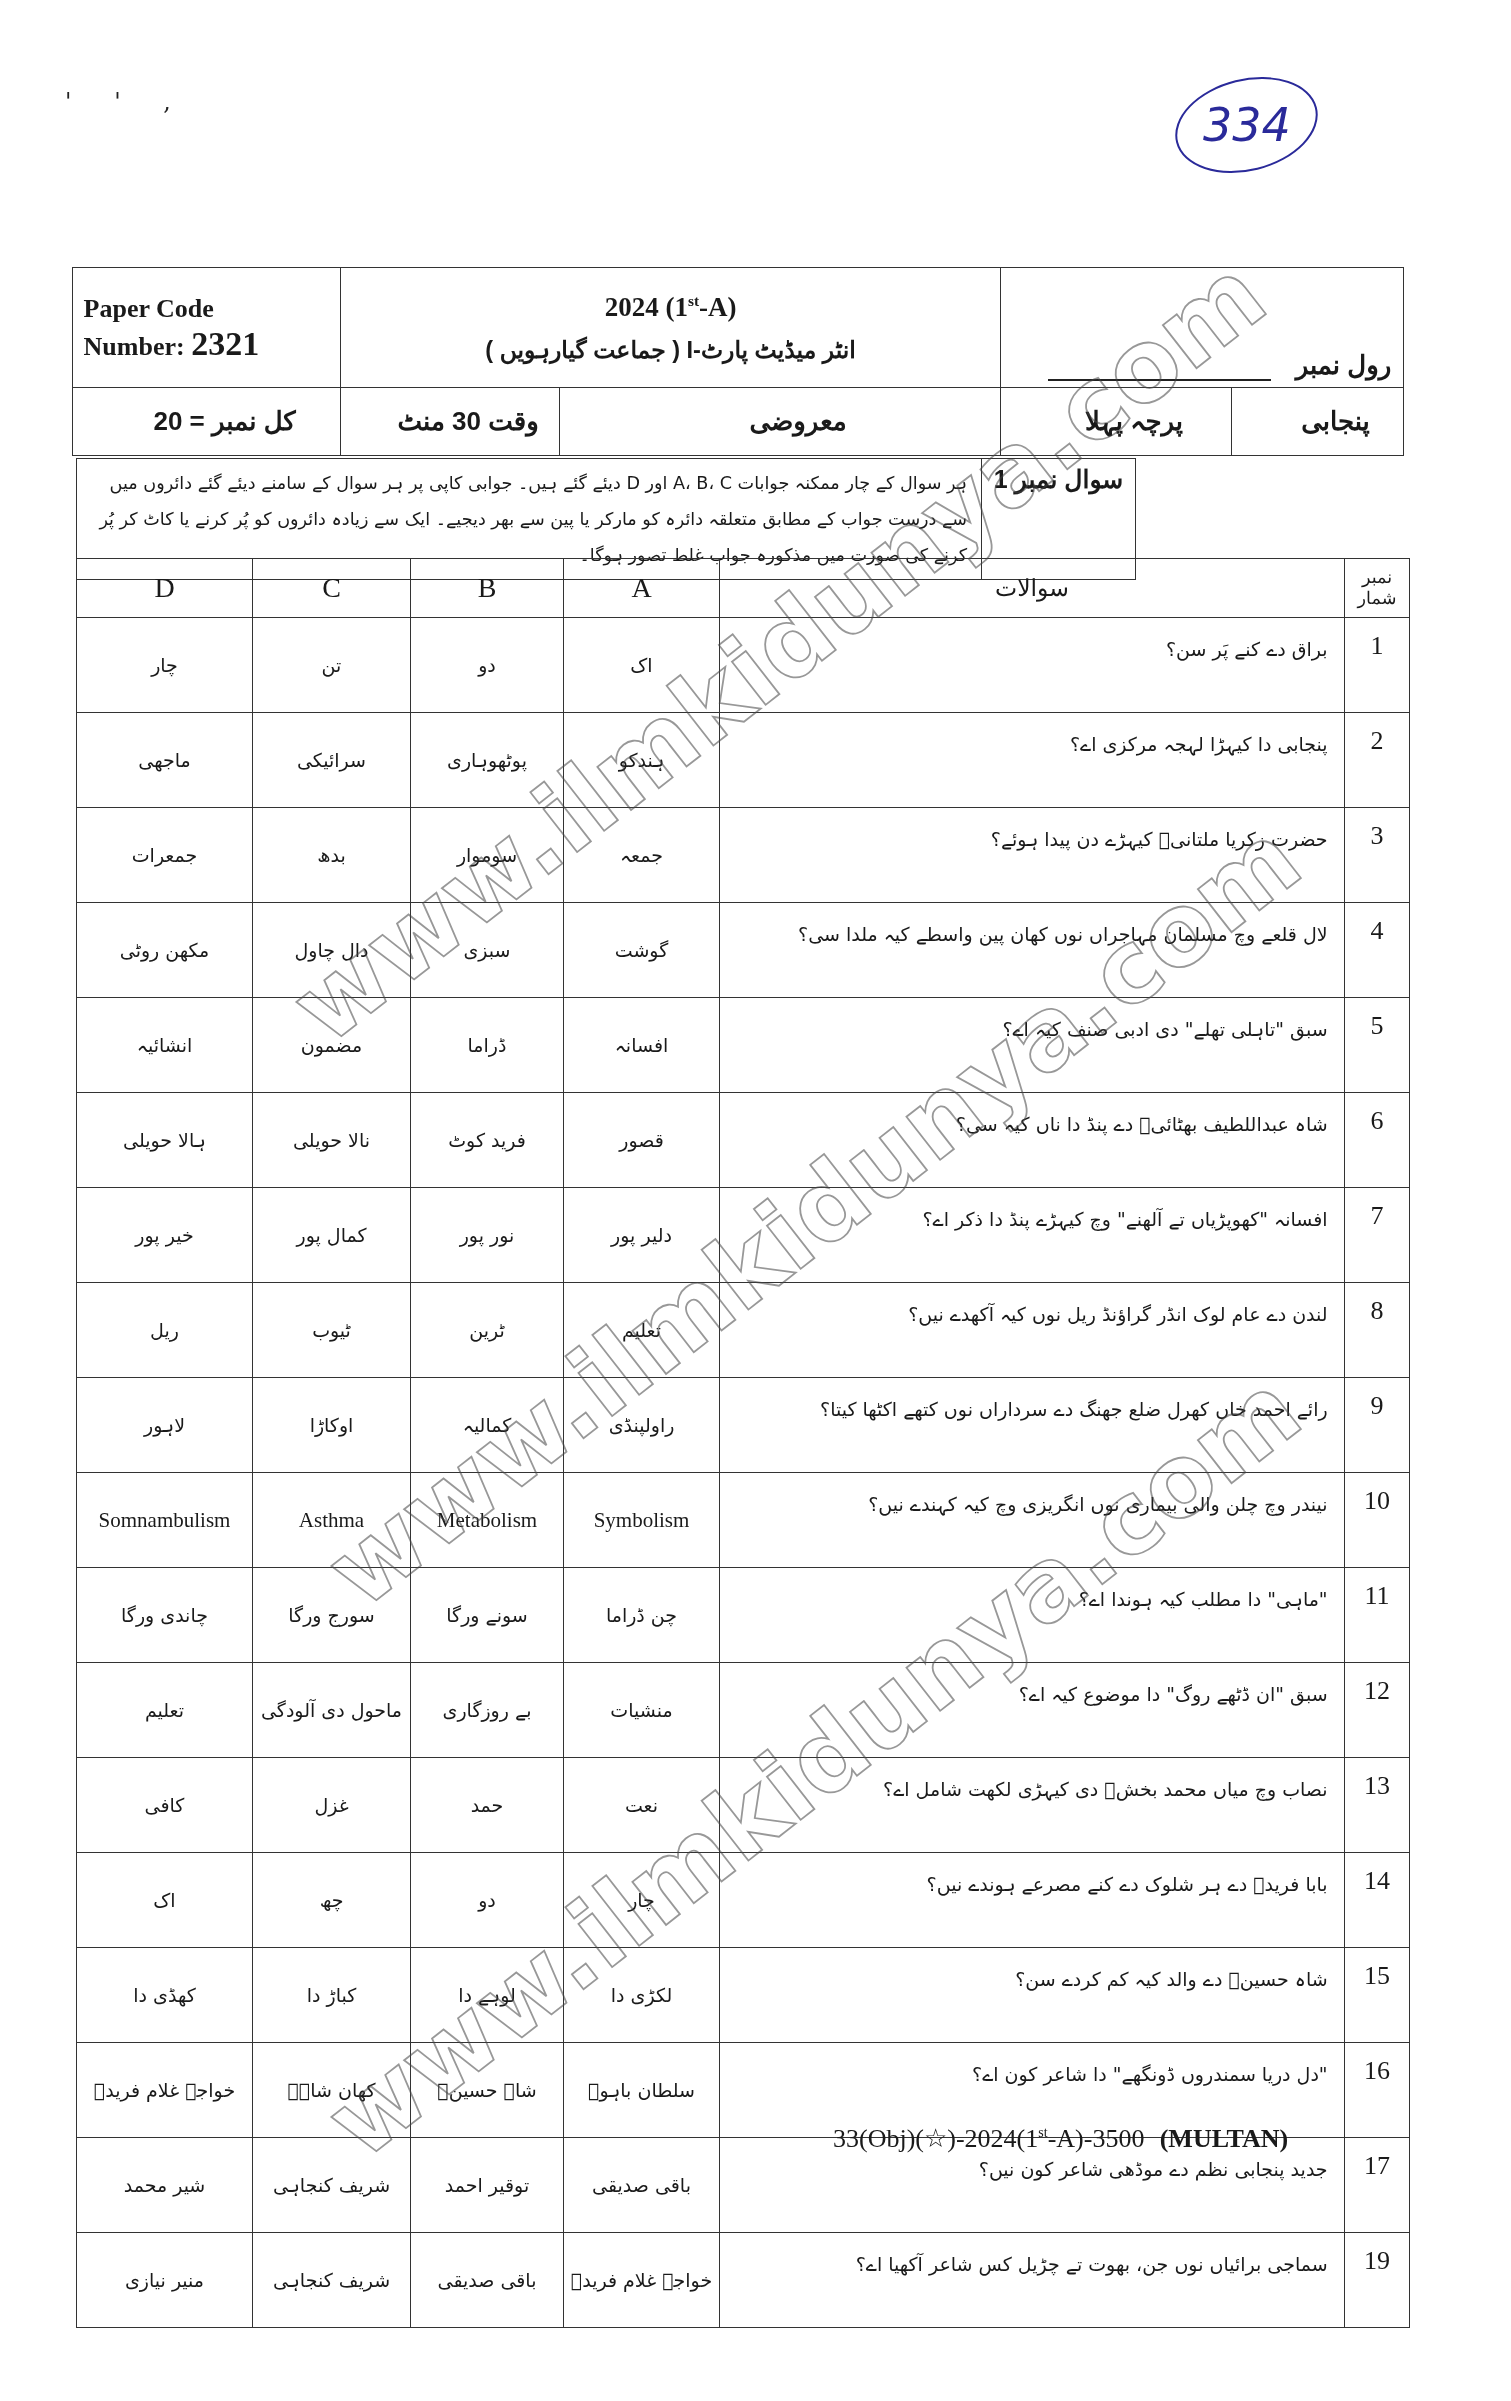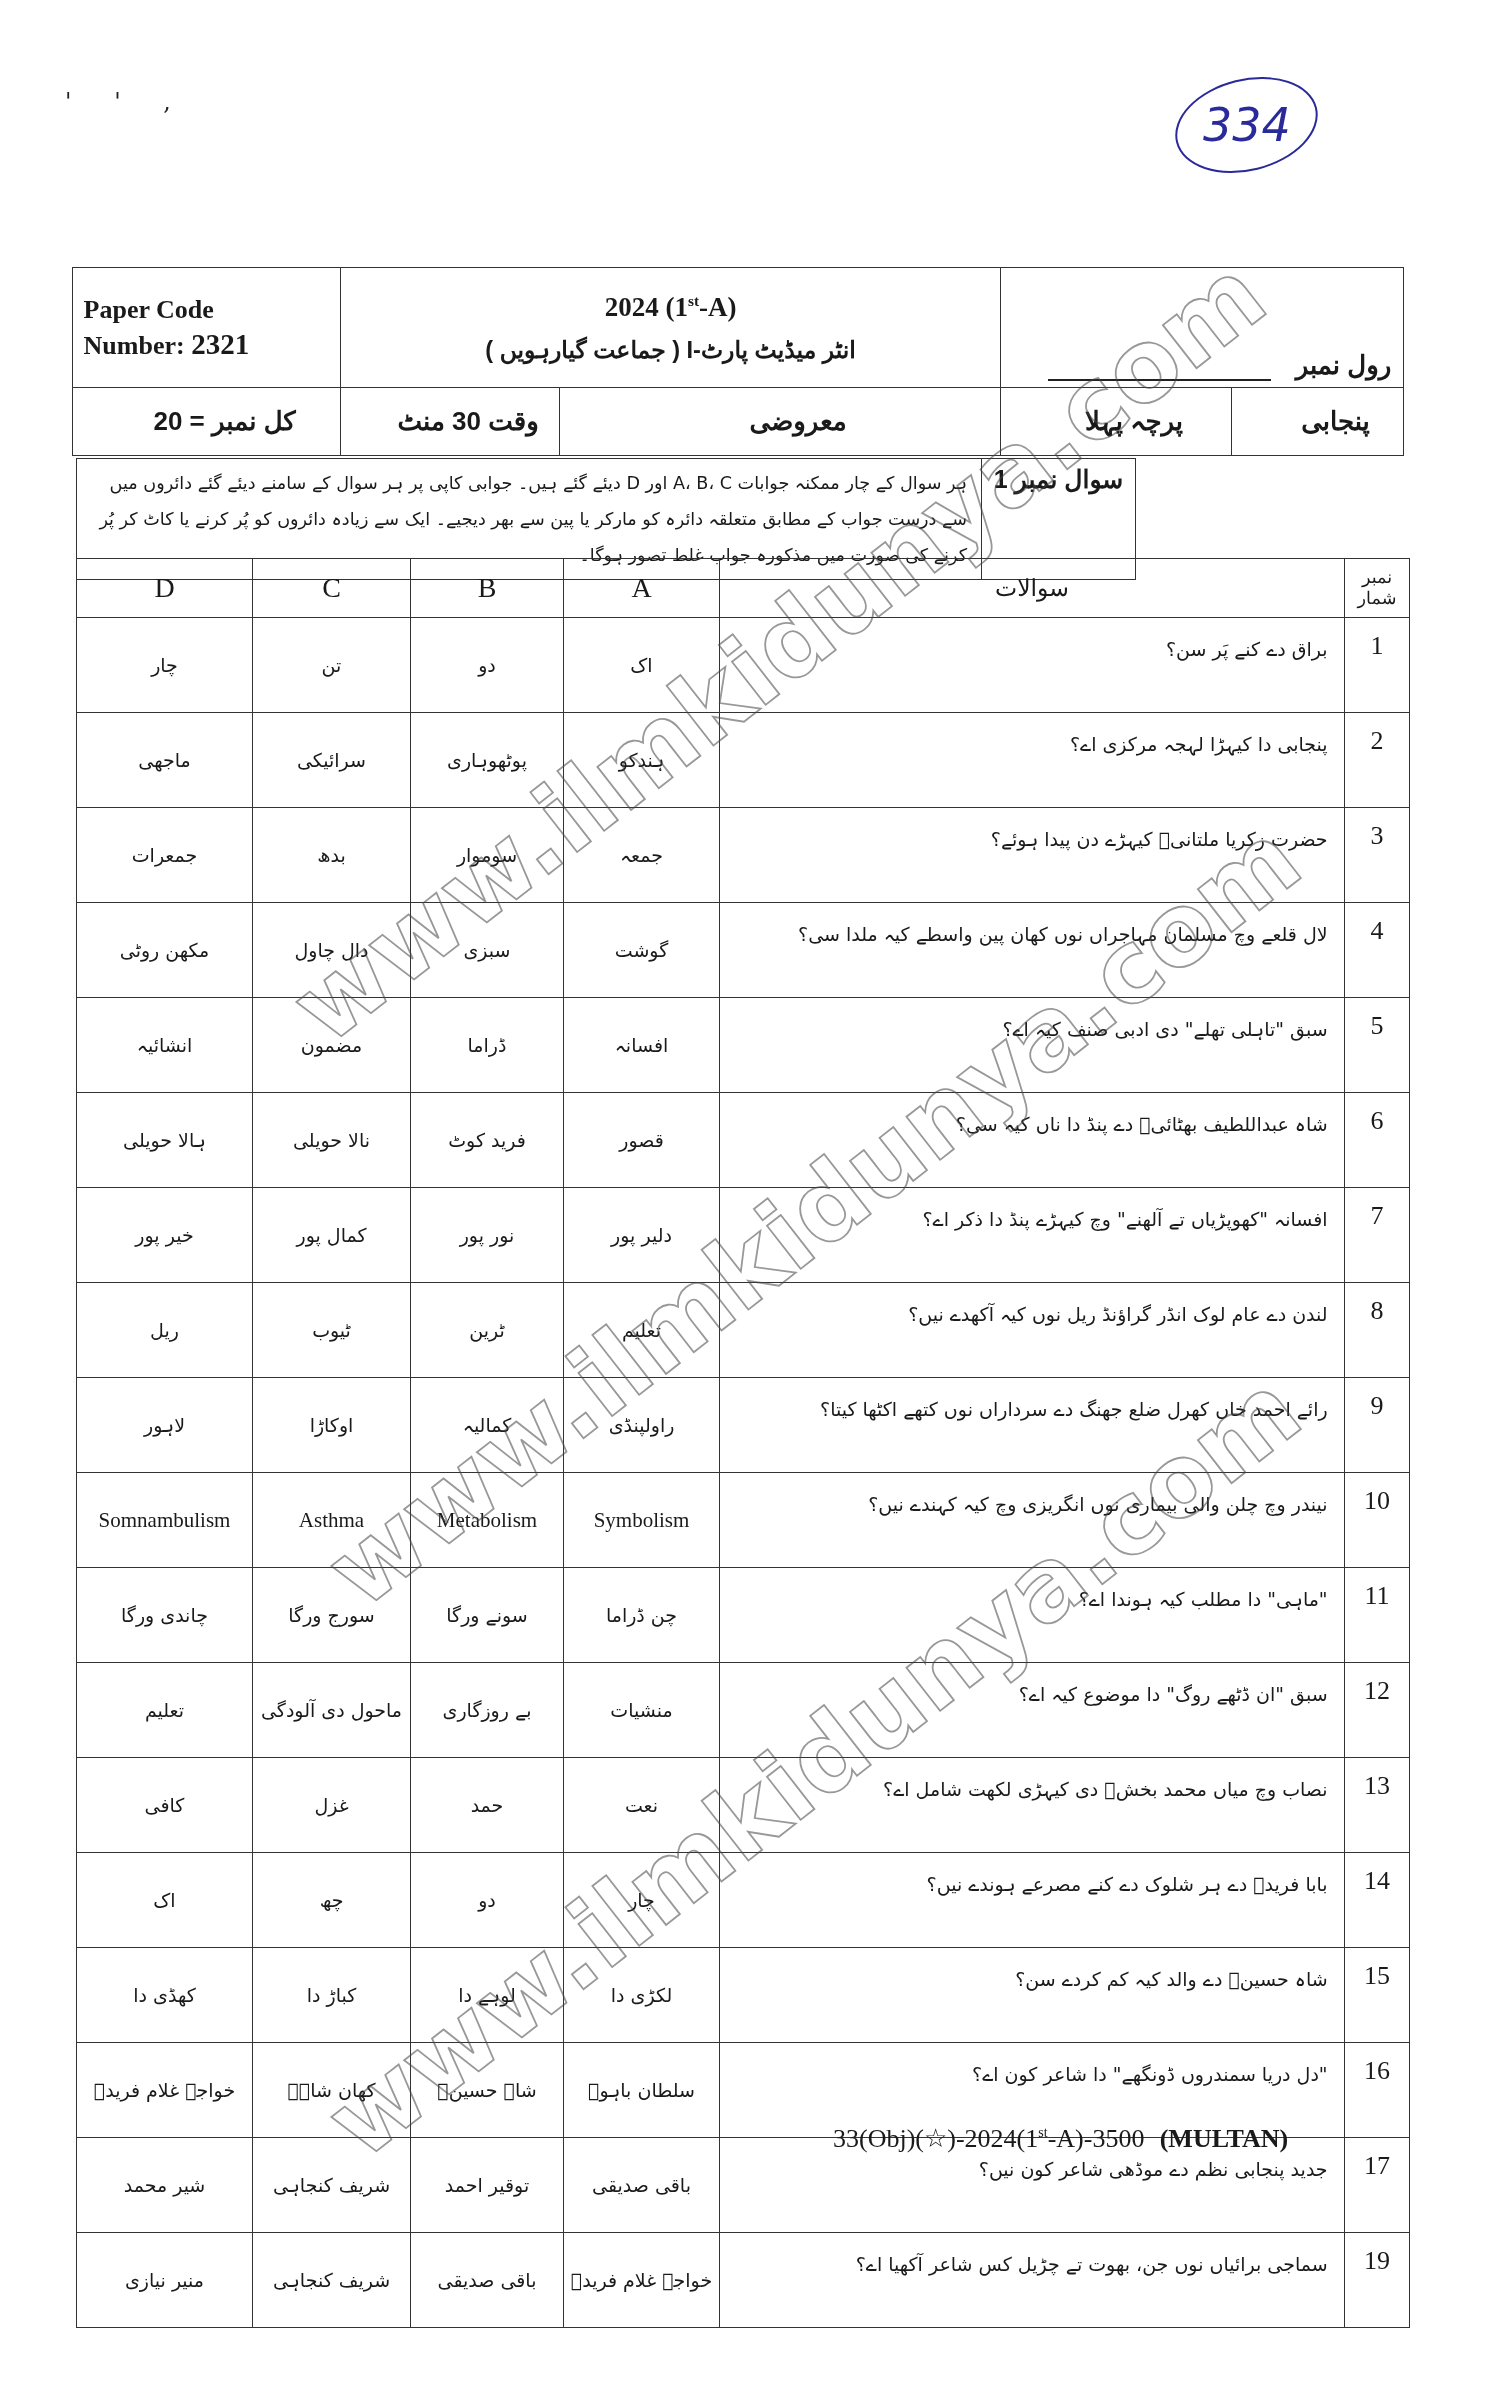--- a/index.html
+++ b/index.html
@@ -5,21 +5,21 @@
   html,body{margin:0;padding:0;background:#fff;}
   body{width:1511px;height:2401px;position:relative;overflow:hidden;font-family:"DejaVu Serif",serif;color:#1a1a1a;}
   .abs{position:absolute;}
   .marks{left:65px;top:88px;font-size:23.5px;letter-spacing:17.6px;color:#222;}
   .oval{left:1174px;top:79px;width:141px;height:88px;border:2.9px solid #2a2a9a;border-radius:50%;transform:rotate(-14deg);display:flex;align-items:center;justify-content:center;}
   .oval span{font-family:"DejaVu Sans",sans-serif;font-size:46px;color:#2a2a9a;font-style:italic;transform:rotate(14deg);}
   table{border-collapse:collapse;position:absolute;}
   td,th{border:1.8px solid #333;padding:0;}
   #hdr{left:72px;top:267px;width:1332px;}
   .pcode{font-family:"Liberation Serif",serif;font-weight:bold;font-size:26px;line-height:35px;padding:5.9px 10.6px;}
-  .pcode .big{font-size:29px;}
+  .pcode .big{font-size:34px;}
   .yr{font-family:"Liberation Serif",serif;font-weight:bold;font-size:27px;text-align:center;}
   .yr sup{font-size:15.3px;}
   .ur{direction:rtl;font-family:Liberation Sans, sans-serif;font-weight:bold;}
   .roll{font-size:26px;padding:23.5px 11.7px 5.9px 11.7px;vertical-align:bottom;}
   .roll .line{display:inline-block;width:223px;border-bottom:2.3px solid #222;margin-right:17.6px;vertical-align:bottom;}
   .subrow td{height:67px;text-align:center;font-size:26px;padding-left:36px;}
   .instr{font-family:"DejaVu Sans",sans-serif;direction:rtl;font-size:17.6px;line-height:36px;padding:5.9px 14px;text-align:right;}
   .qlabel{font-size:25px;padding:5.9px 11.7px;direction:rtl;text-align:right;vertical-align:top;white-space:nowrap;}
   #qt{left:76px;top:558px;width:1332px;table-layout:fixed;}
   #qt th{height:58px;font-family:"Liberation Serif",serif;font-size:28px;font-weight:normal;}

